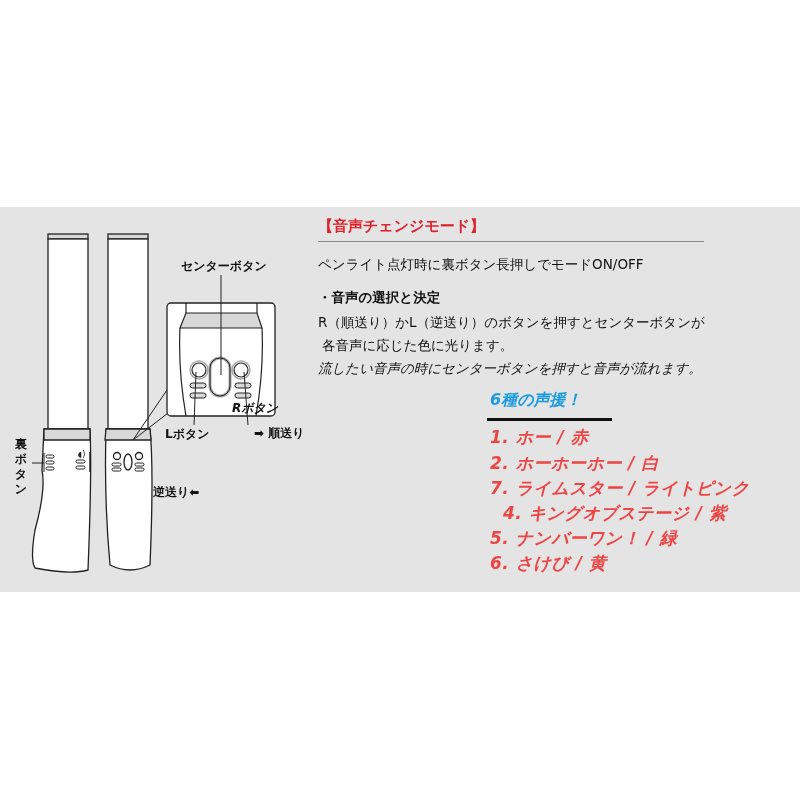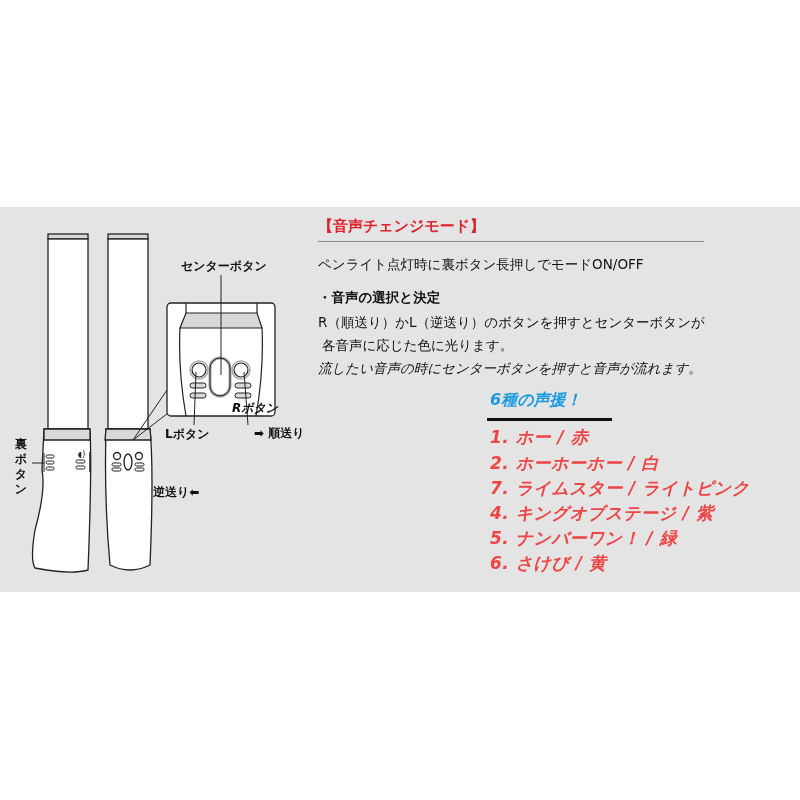--- a/index.html
+++ b/index.html
@@ -118,15 +118,15 @@
 <div class="abs txt" style="left:318px; top:314px;">R（順送り）かL（逆送り）のボタンを押すとセンターボタンが</div>
 <div class="abs txt" style="left:322px; top:337px;">各音声に応じた色に光ります。</div>
 <div class="abs txt" style="left:318px; top:360px;font-style:italic;">流したい音声の時にセンターボタンを押すと音声が流れます。</div>
 
 <div class="abs cheer-head">6種の声援！</div>
 <div class="abs cheer-rule"></div>
 
 <div class="abs cheer-item" style="top:426px;">1. ホー / 赤</div>
 <div class="abs cheer-item" style="top:452px;">2. ホーホーホー / 白</div>
 <div class="abs cheer-item" style="top:477px;">7. ライムスター / ライトピンク</div>
-<div class="abs cheer-item" style="top:502px;">4. キングオブステージ / 紫</div>
+<div class="abs cheer-item" style="top:502px;margin-left:13px;">4. キングオブステージ / 紫</div>
 <div class="abs cheer-item" style="top:527px;">5. ナンバーワン！ / 緑</div>
 <div class="abs cheer-item" style="top:552px;">6. さけび / 黄</div>
 
 </body></html>

